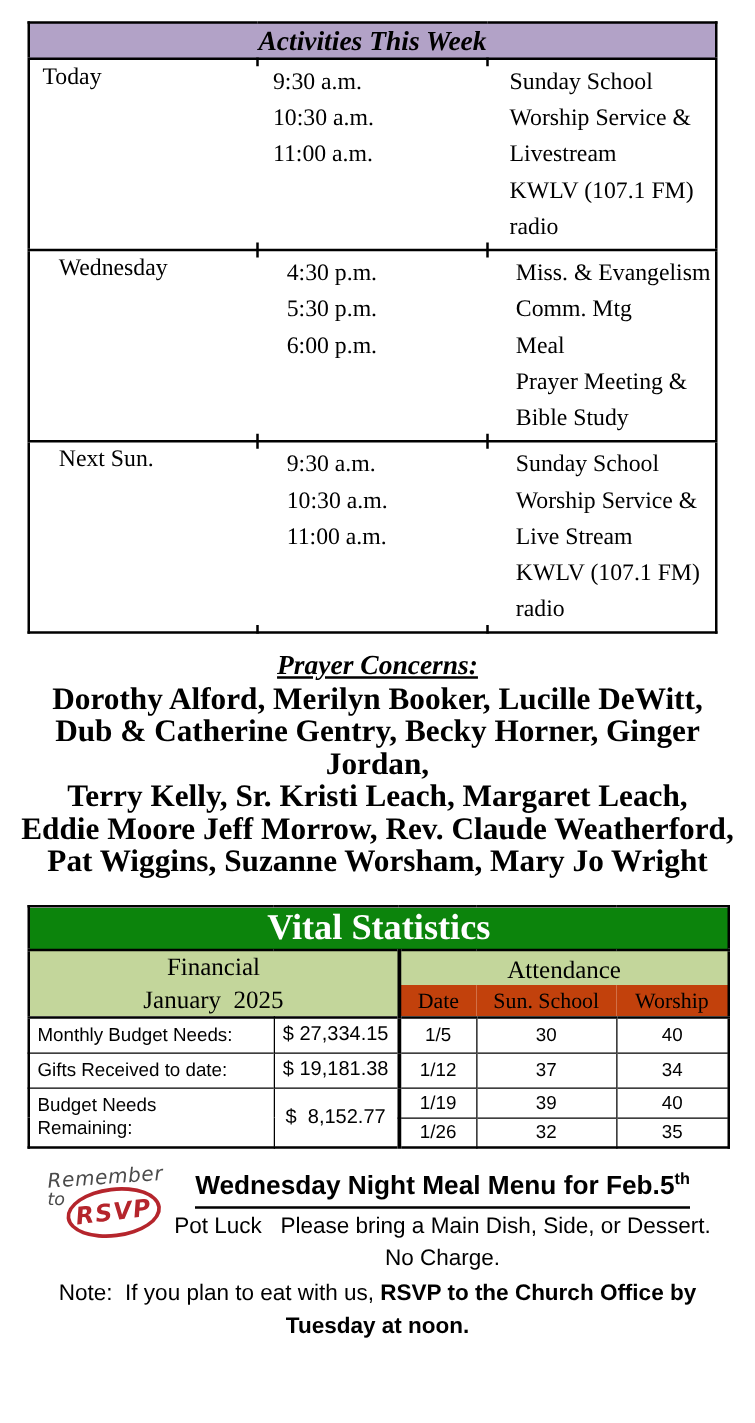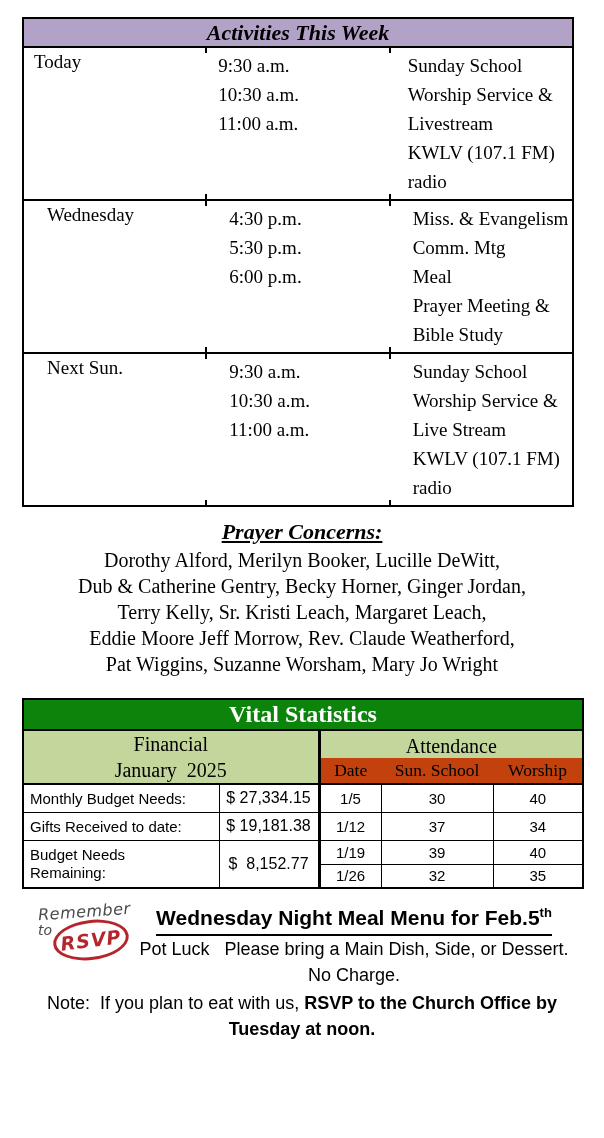--- a/index.html
+++ b/index.html
@@ -23,26 +23,26 @@
   .act-table td.tim::before, .act-table td.evt::before {
       content:""; position:absolute; left:-1px; top:-7px; width:2px; height:12px; background:#000; }
   .act-table tr.grp:first-child td.tim::before, .act-table tr.grp:first-child td.evt::before { top:-2px; height:7px; }
   .act-table tr.grp:last-child td.tim::after, .act-table tr.grp:last-child td.evt::after {
       content:""; position:absolute; left:-1px; bottom:-2px; width:2px; height:7px; background:#000; }
 
   
   .prayer { margin-top:10px; text-align:center; }
   .prayer h2 { font-size:22px; font-style:italic; font-weight:bold;
                text-decoration:underline; line-height:30px; }
-  .prayer .pline { font-size:20px; line-height:26px; white-space:pre-wrap; }
+  .prayer .pline { font-size:25px; line-height:26px; white-space:pre-wrap;font-weight:bold; }
 
   
   .vital { width:560px; margin:21px 22px 0 22px; border-collapse:collapse;
            border:2px solid #000; table-layout:fixed; }
-  .vital .vs-title { background:#0c840c; color:#fff; font-size:24px; font-weight:bold;
+  .vital .vs-title { background:#0c840c; color:#fff; font-size:29px; font-weight:bold;
                      height:31px; text-align:center; border-bottom:2px solid #000; }
   .vital .fin-head { background:#c3d69b; text-align:center; font-size:20px;
                      border-bottom:2px solid #000; border-right:3px solid #000; }
   .vital .fin-head div { line-height:26px; white-space:pre-wrap; }
   .vital .att-head { background:#c3d69b; text-align:center; font-size:20px;
                      height:28px; vertical-align:bottom; }
   .vital .att-cols td { background:#c2410c; font-size:17.5px; text-align:center;
                         height:26px; vertical-align:bottom; padding-bottom:2px;
                         border-bottom:2px solid #000; }
   .vital td, .vital th { overflow:hidden; }

